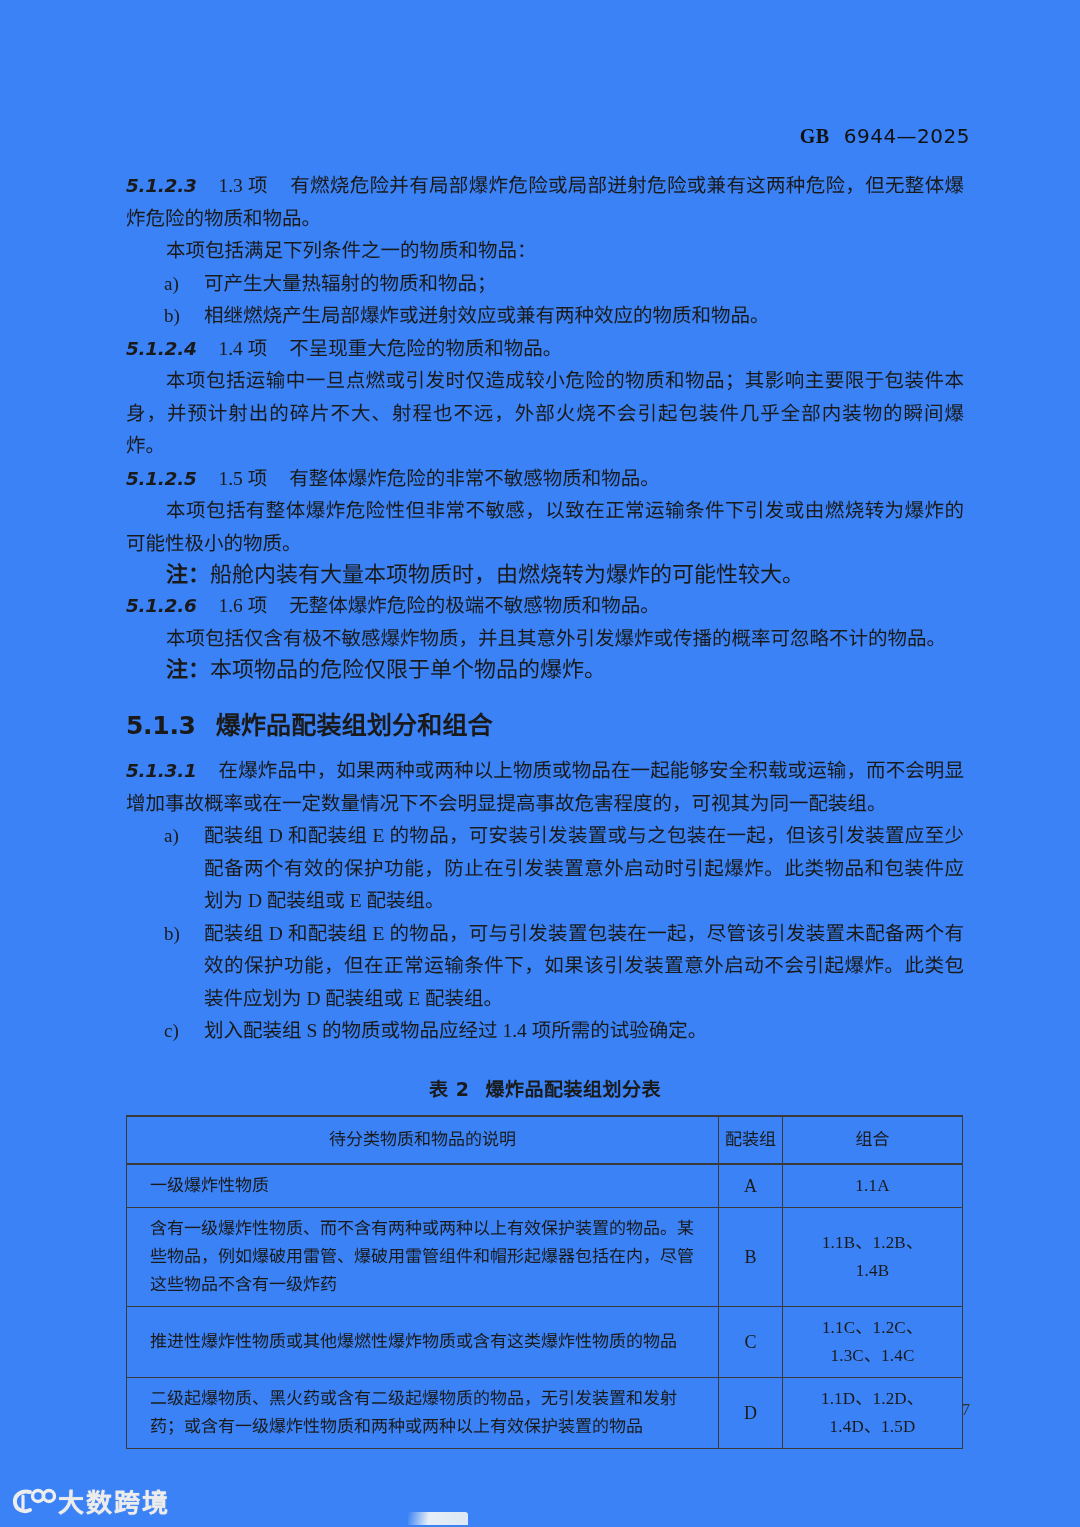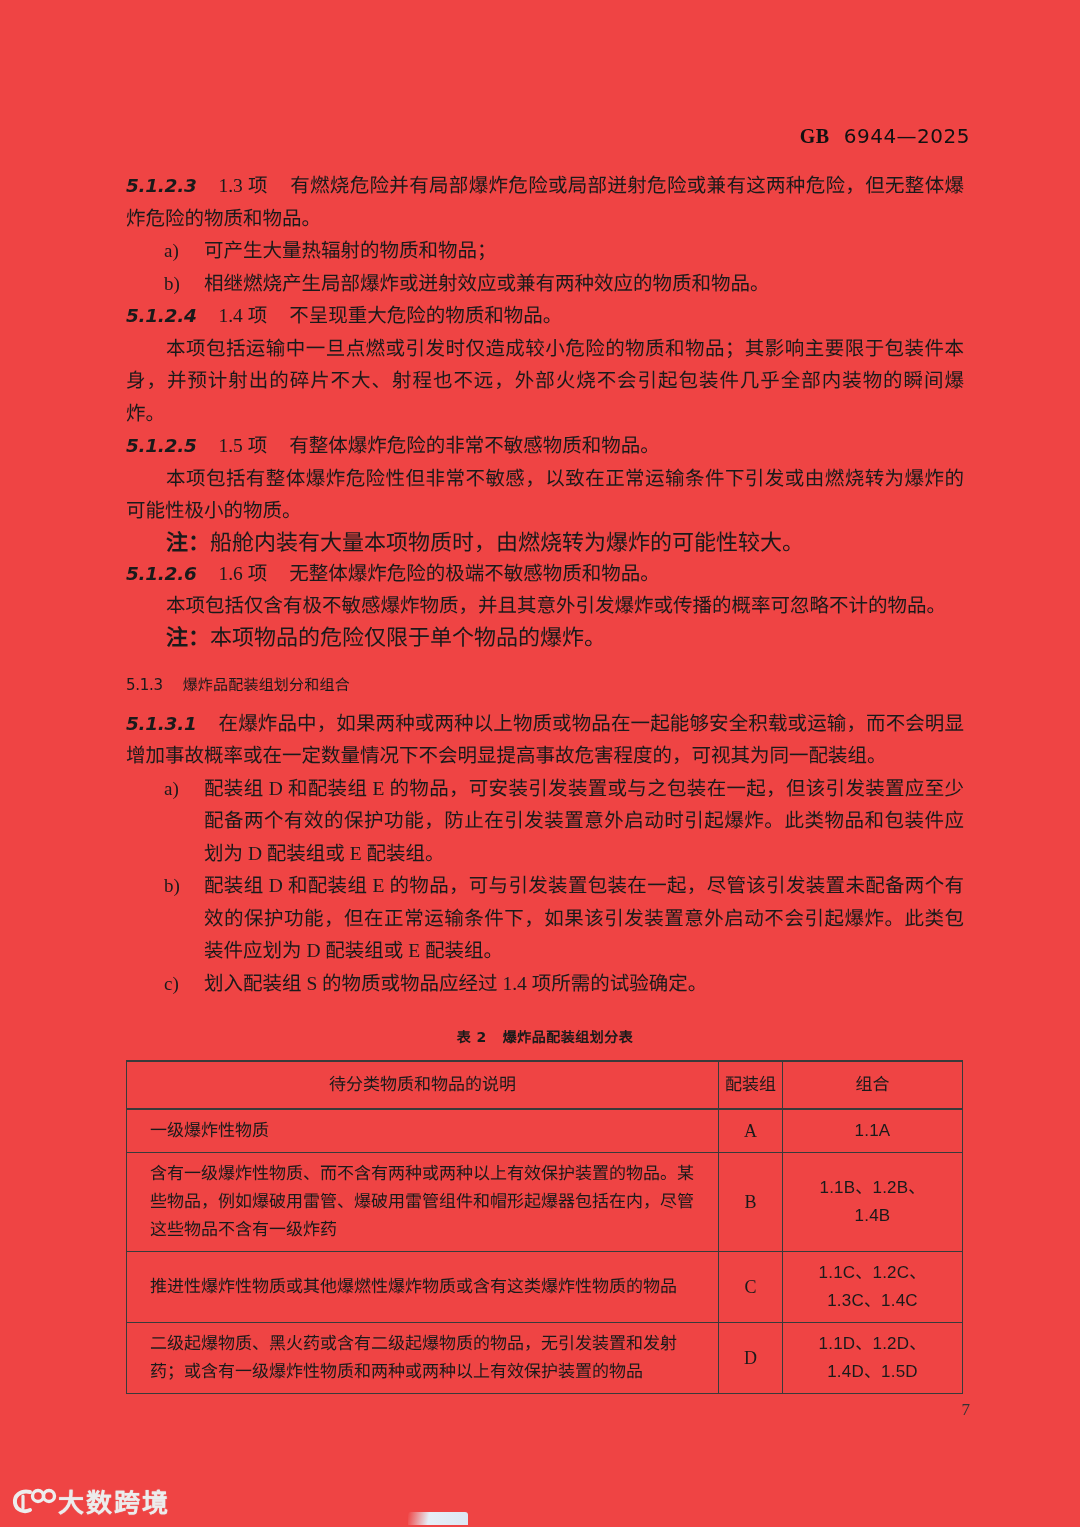--- a/index.html
+++ b/index.html
@@ -9,21 +9,21 @@
     background: #ffffff;
   }
   body {
     font-family: "Liberation Serif", "DejaVu Serif", serif;
     color: #1a1a1a;
   }
   #page {
     position: relative;
     width: 1080px;
     height: 1527px;
-    background: #ef4444;
+    background: #3b82f6;
     overflow: hidden;
     box-sizing: border-box;
   }
 
   
   .page-header {
     position: absolute;
     top: 124px;
     left: 0;
     width: 1080px;
@@ -105,35 +105,35 @@
     line-height: 30px;
     text-indent: 40px;
   }
   .note .note-label {
     font-weight: bold;
   }
 
   
   .section-head {
     font-family: "DejaVu Sans", "Liberation Sans", sans-serif;
-    font-weight: normal;
-    font-size: 15px;
+    font-weight: bold;
+    font-size: 25px;
     margin-top: 20px;
     margin-bottom: 14px;
     letter-spacing: 0.2px;
   }
   .section-head .sh-num { letter-spacing: -0.3px; }
   .section-head .sh-title { margin-left: 20px; }
 
   
   .table-caption {
     text-align: center;
     font-family: "DejaVu Sans", "Liberation Sans", sans-serif;
     font-weight: bold;
-    font-size: 14px;
+    font-size: 19px;
     margin-top: 26px;
     margin-bottom: 14px;
     letter-spacing: 0.5px;
   }
   .table-caption .cap-gap { display: inline-block; width: 16px; }
 
   table.t2 {
     border-collapse: collapse;
     width: 836px;
     table-layout: fixed;
@@ -148,21 +148,21 @@
   }
   table.t2 thead th {
     text-align: center;
     font-weight: normal;
     padding: 9px 0;
     border-bottom-width: 2px;
   }
   table.t2 tbody tr:first-child td { }
   table.t2 .c-desc { text-align: left; }
   table.t2 .c-grp  { text-align: center; font-family: "Liberation Serif","DejaVu Serif",serif; font-size: 18px; }
-  table.t2 .c-comb { text-align: center; font-family: Liberation Sans, sans-serif; font-size: 17px; letter-spacing: 0.2px; }
+  table.t2 .c-comb { text-align: center; font-family: Liberation Serif, serif; font-size: 17px; letter-spacing: 0.2px; }
   .outer-top { border-top-width: 2px !important; }
 
   
   .page-number {
     position: absolute;
     left: 0;
     top: 1400px;
     width: 1080px;
     padding-right: 110px;
     box-sizing: border-box;
@@ -208,20 +208,21 @@
 <div id="page">
 
   <div class="page-header">
     <span class="std-code">GB</span><span class="gap-sm"></span><span class="std-num">6944—2025</span>
   </div>
 
   <div class="content">
 
     <p class="clause"><span class="num">5.1.2.3</span><span class="gap-md"></span><span>1.3 项</span><span class="gap-md"></span><span>有燃烧危险并有局部爆炸危险或局部迸射危险或兼有这两种危险，但无整体爆炸危险的物质和物品。</span></p>
 
+    <p class="indent">本项包括满足下列条件之一的物质和物品：</p>
 
     <ul class="alpha-list">
       <li><span class="marker">a)</span><span>可产生大量热辐射的物质和物品；</span></li>
       <li><span class="marker">b)</span><span>相继燃烧产生局部爆炸或迸射效应或兼有两种效应的物质和物品。</span></li>
     </ul>
 
     <p class="clause"><span class="num">5.1.2.4</span><span class="gap-md"></span><span>1.4 项</span><span class="gap-md"></span><span>不呈现重大危险的物质和物品。</span></p>
 
     <p class="indent">本项包括运输中一旦点燃或引发时仅造成较小危险的物质和物品；其影响主要限于包装件本身，并预计射出的碎片不大、射程也不远，外部火烧不会引起包装件几乎全部内装物的瞬间爆炸。</p>
 

